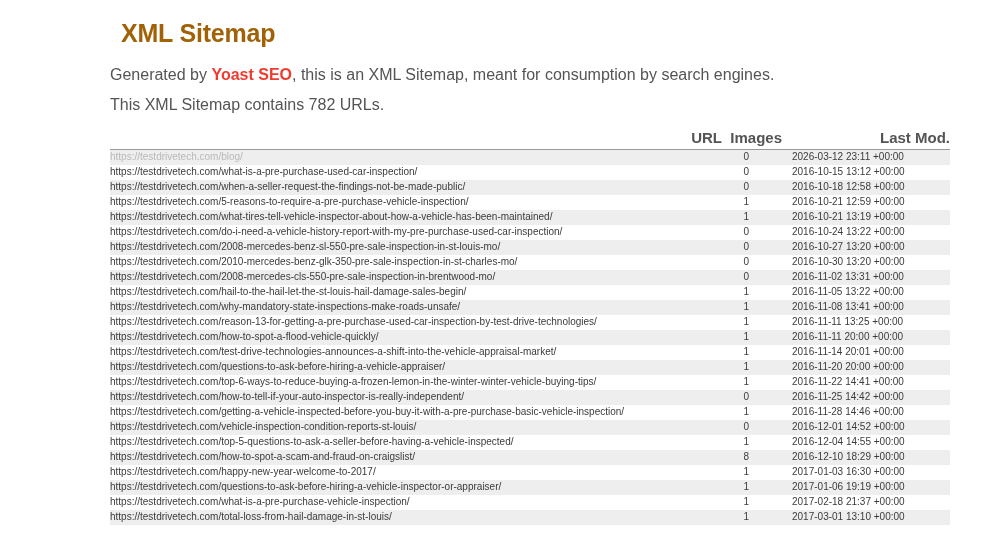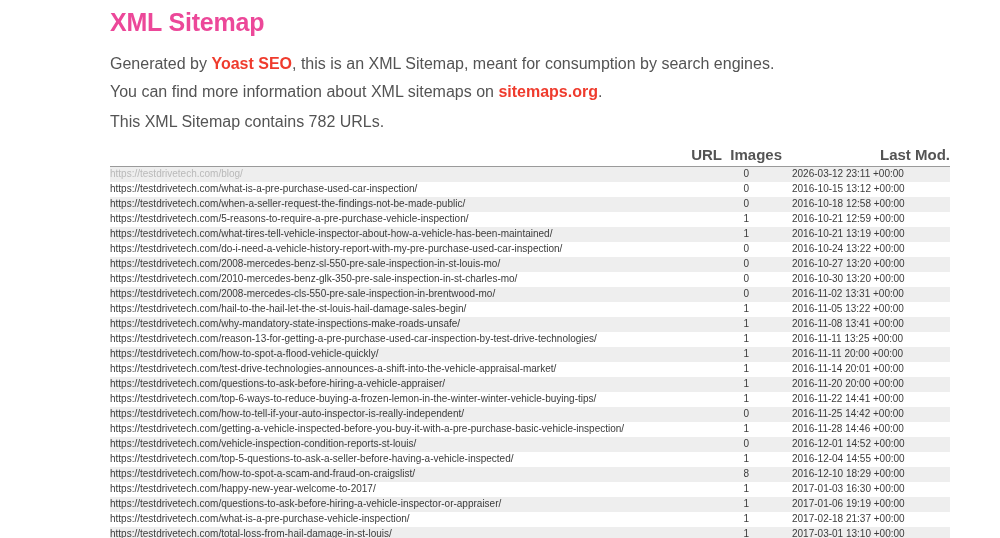--- a/index.html
+++ b/index.html
@@ -17,22 +17,22 @@
   }
   .page {
     padding-left: 110px;
     padding-right: 110px;
     padding-top: 5px;
     box-sizing: border-box;
   }
   .page-title {
     font-size: 25px;
     font-weight: bold;
-    color: #ec4899;
-    margin: 0;
+    color: #a16207;
+    margin: 11px;
     padding: 0;
     line-height: 34px;
     letter-spacing: -0.2px;
   }
   .intro-line {
     font-size: 16px;
     line-height: 25px;
     color: #545454;
     margin: 0;
     white-space: nowrap;
@@ -106,21 +106,20 @@
 </style>
 </head>
 <body>
 
 <div class="page">
 
   <h1 class="page-title">XML Sitemap</h1>
 
   <p class="intro-line first"><span>Generated by </span><a class="redlink" href="#">Yoast SEO</a><span>, this is an XML Sitemap, meant for consumption by search engines.</span></p>
 
-  <p class="intro-line second"><span>You can find more information about XML sitemaps on </span><a class="redlink" href="#">sitemaps.org</a><span>.</span></p>
 
   <p class="intro-line third">This XML Sitemap contains 782 URLs.</p>
 
   <table class="sitemap-table">
     <colgroup>
       <col class="c-url">
       <col class="c-img">
       <col class="c-mod">
     </colgroup>
     <thead>

